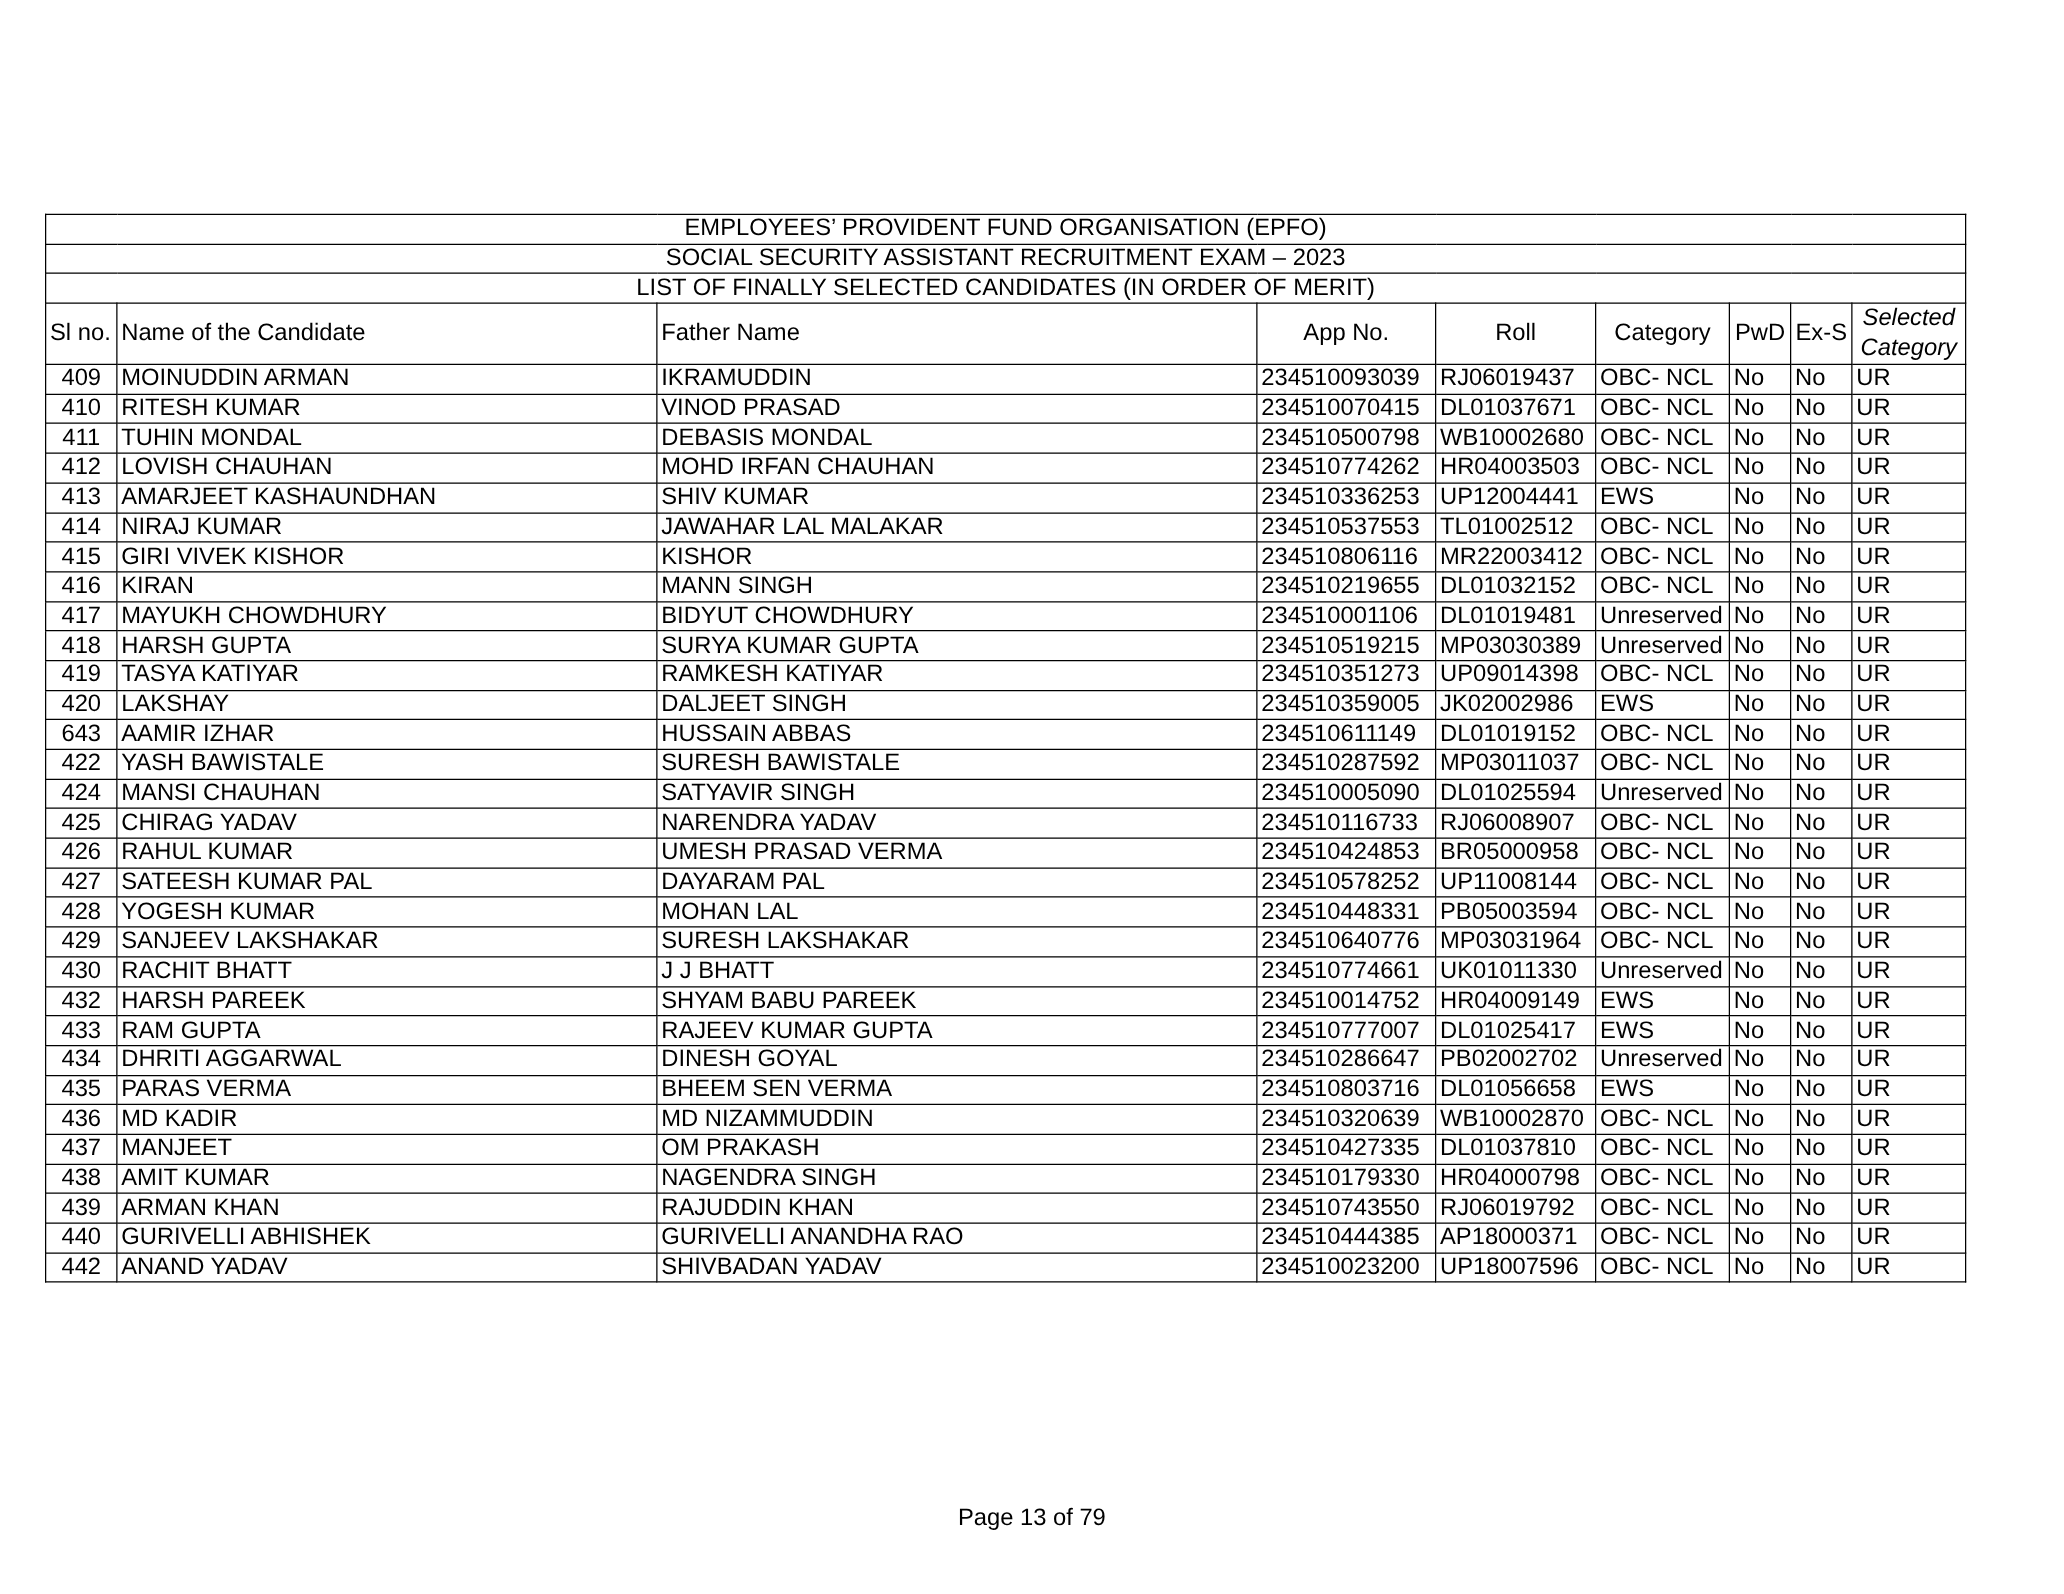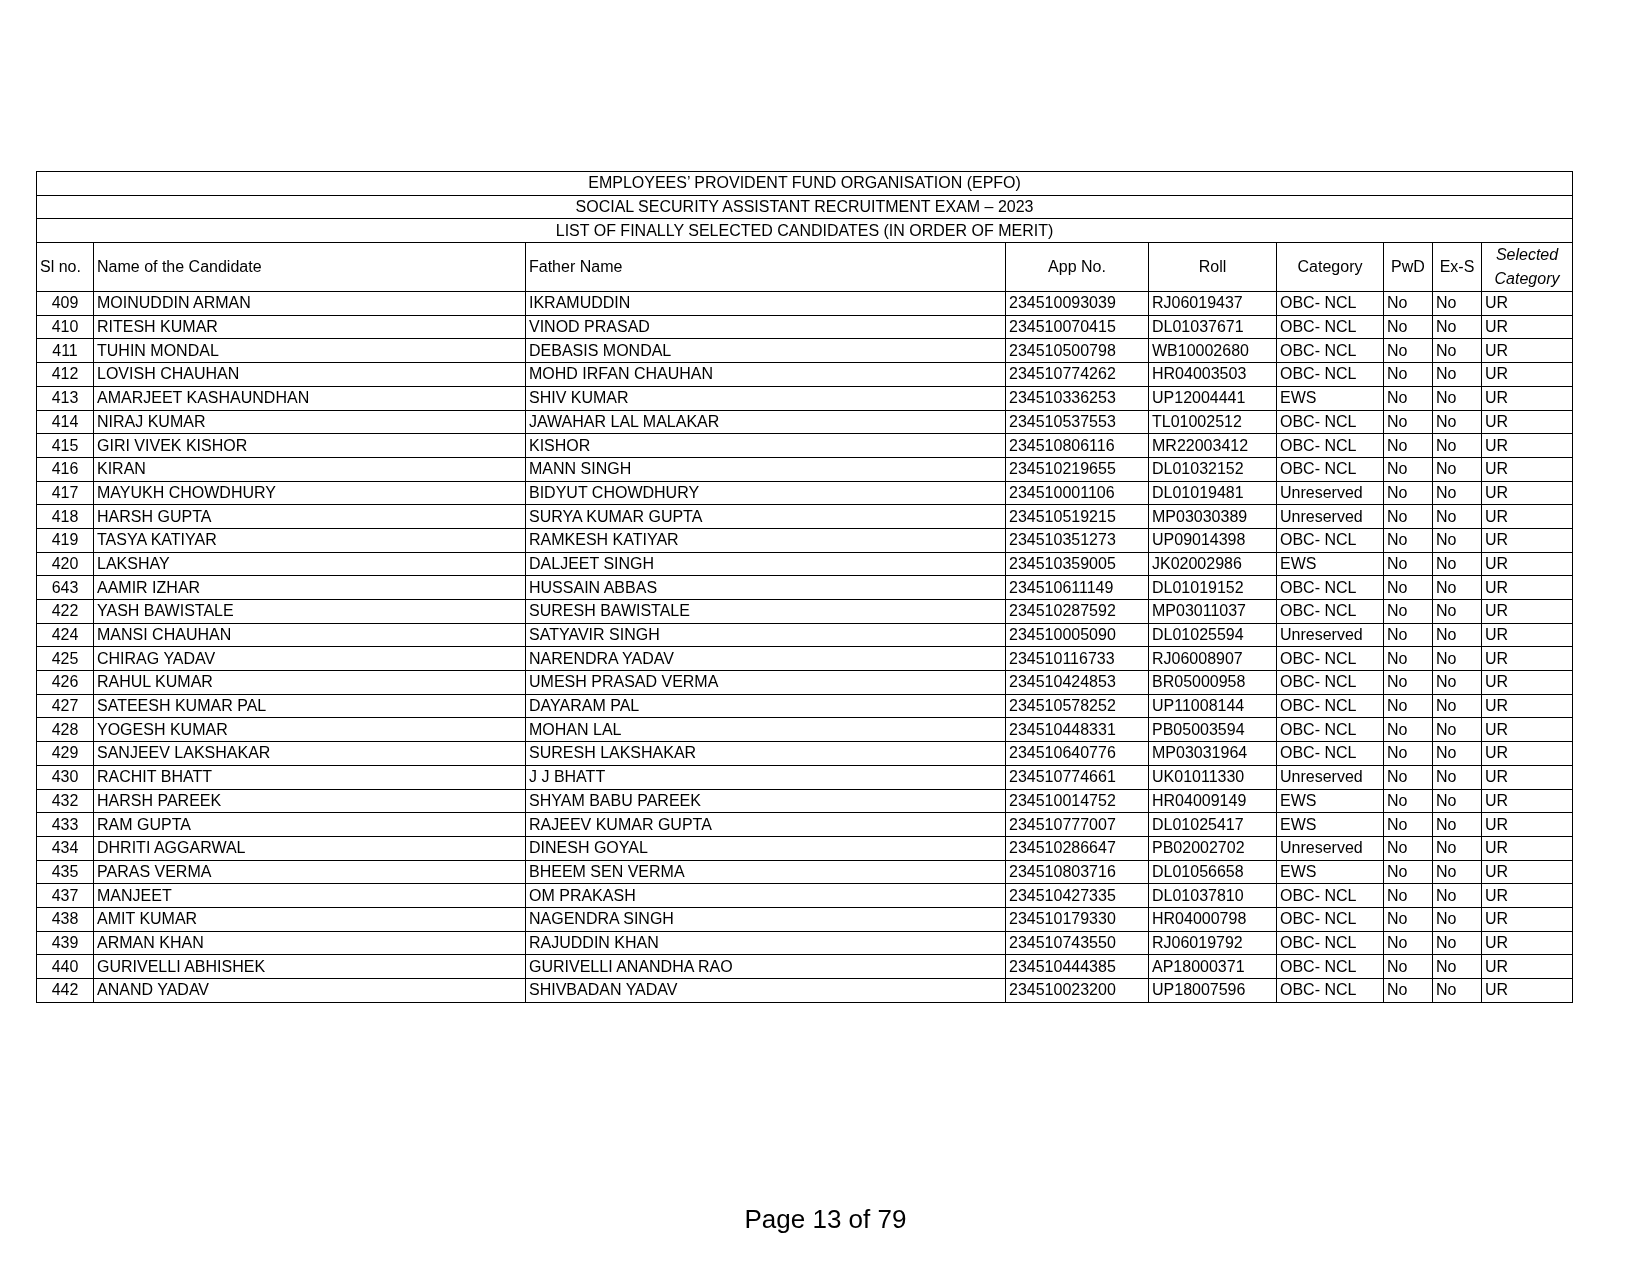--- a/index.html
+++ b/index.html
@@ -1,31 +1,31 @@
 <!DOCTYPE html>
 <html><head>
   <meta charset="utf-8">
   <style>
     html, body { margin: 0; padding: 0; background: #ffffff; }
     body { width: 1651px; height: 1275px; position: relative; overflow: hidden;
            font-family: "Liberation Sans", sans-serif; color: #000; }
     .page { position: absolute; left: 0; top: 0; width: 1651px; height: 1275px; }
     table.merit { position: absolute; left: 36px; top: 171px; width: 1536px;
                   border-collapse: collapse; table-layout: fixed;
-                  font-family: "Liberation Sans", sans-serif; font-size: 16px; }
+                  font-family: "Liberation Sans", sans-serif; font-size: 19px; }
     table.merit td, table.merit th { border: 1.6px solid #000; padding: 0 3px;
                   height: 22.7px; line-height: 22px; white-space: nowrap; overflow: hidden;
                   font-weight: normal; vertical-align: middle; }
     .title-row td { text-align: center; height: 22.7px; }
     .head-row th { height: 46px; line-height: 24px; }
     .c { text-align: center; }
     .l { text-align: left; }
     .sel-hdr { white-space: normal !important; line-height: 24px !important; font-style: italic; }
     .footer { position: absolute; left: 0; width: 1651px; top: 1204px; text-align: center;
-              font-size: 26px; font-family: "Liberation Sans", sans-serif; }
+              font-size: 19px; font-family: "Liberation Sans", sans-serif; }
   </style>
 </head>
 <body>
 
 <div class="page">
   <table class="merit">
     <colgroup>
       <col style="width:57px">
       <col style="width:432px">
       <col style="width:480px">
@@ -326,20 +326,31 @@
           <td class="l">PARAS VERMA</td>
           <td class="l">BHEEM SEN VERMA</td>
           <td class="l">234510803716</td>
           <td class="l">DL01056658</td>
           <td class="l">EWS</td>
           <td class="l">No</td>
           <td class="l">No</td>
           <td class="l">UR</td>
         </tr>
         <tr>
+          <td class="c">436</td>
+          <td class="l">MD KADIR</td>
+          <td class="l">MD NIZAMMUDDIN</td>
+          <td class="l">234510320639</td>
+          <td class="l">WB10002870</td>
+          <td class="l">OBC- NCL</td>
+          <td class="l">No</td>
+          <td class="l">No</td>
+          <td class="l">UR</td>
+        </tr>
+        <tr>
           <td class="c">437</td>
           <td class="l">MANJEET</td>
           <td class="l">OM PRAKASH</td>
           <td class="l">234510427335</td>
           <td class="l">DL01037810</td>
           <td class="l">OBC- NCL</td>
           <td class="l">No</td>
           <td class="l">No</td>
           <td class="l">UR</td>
         </tr>

